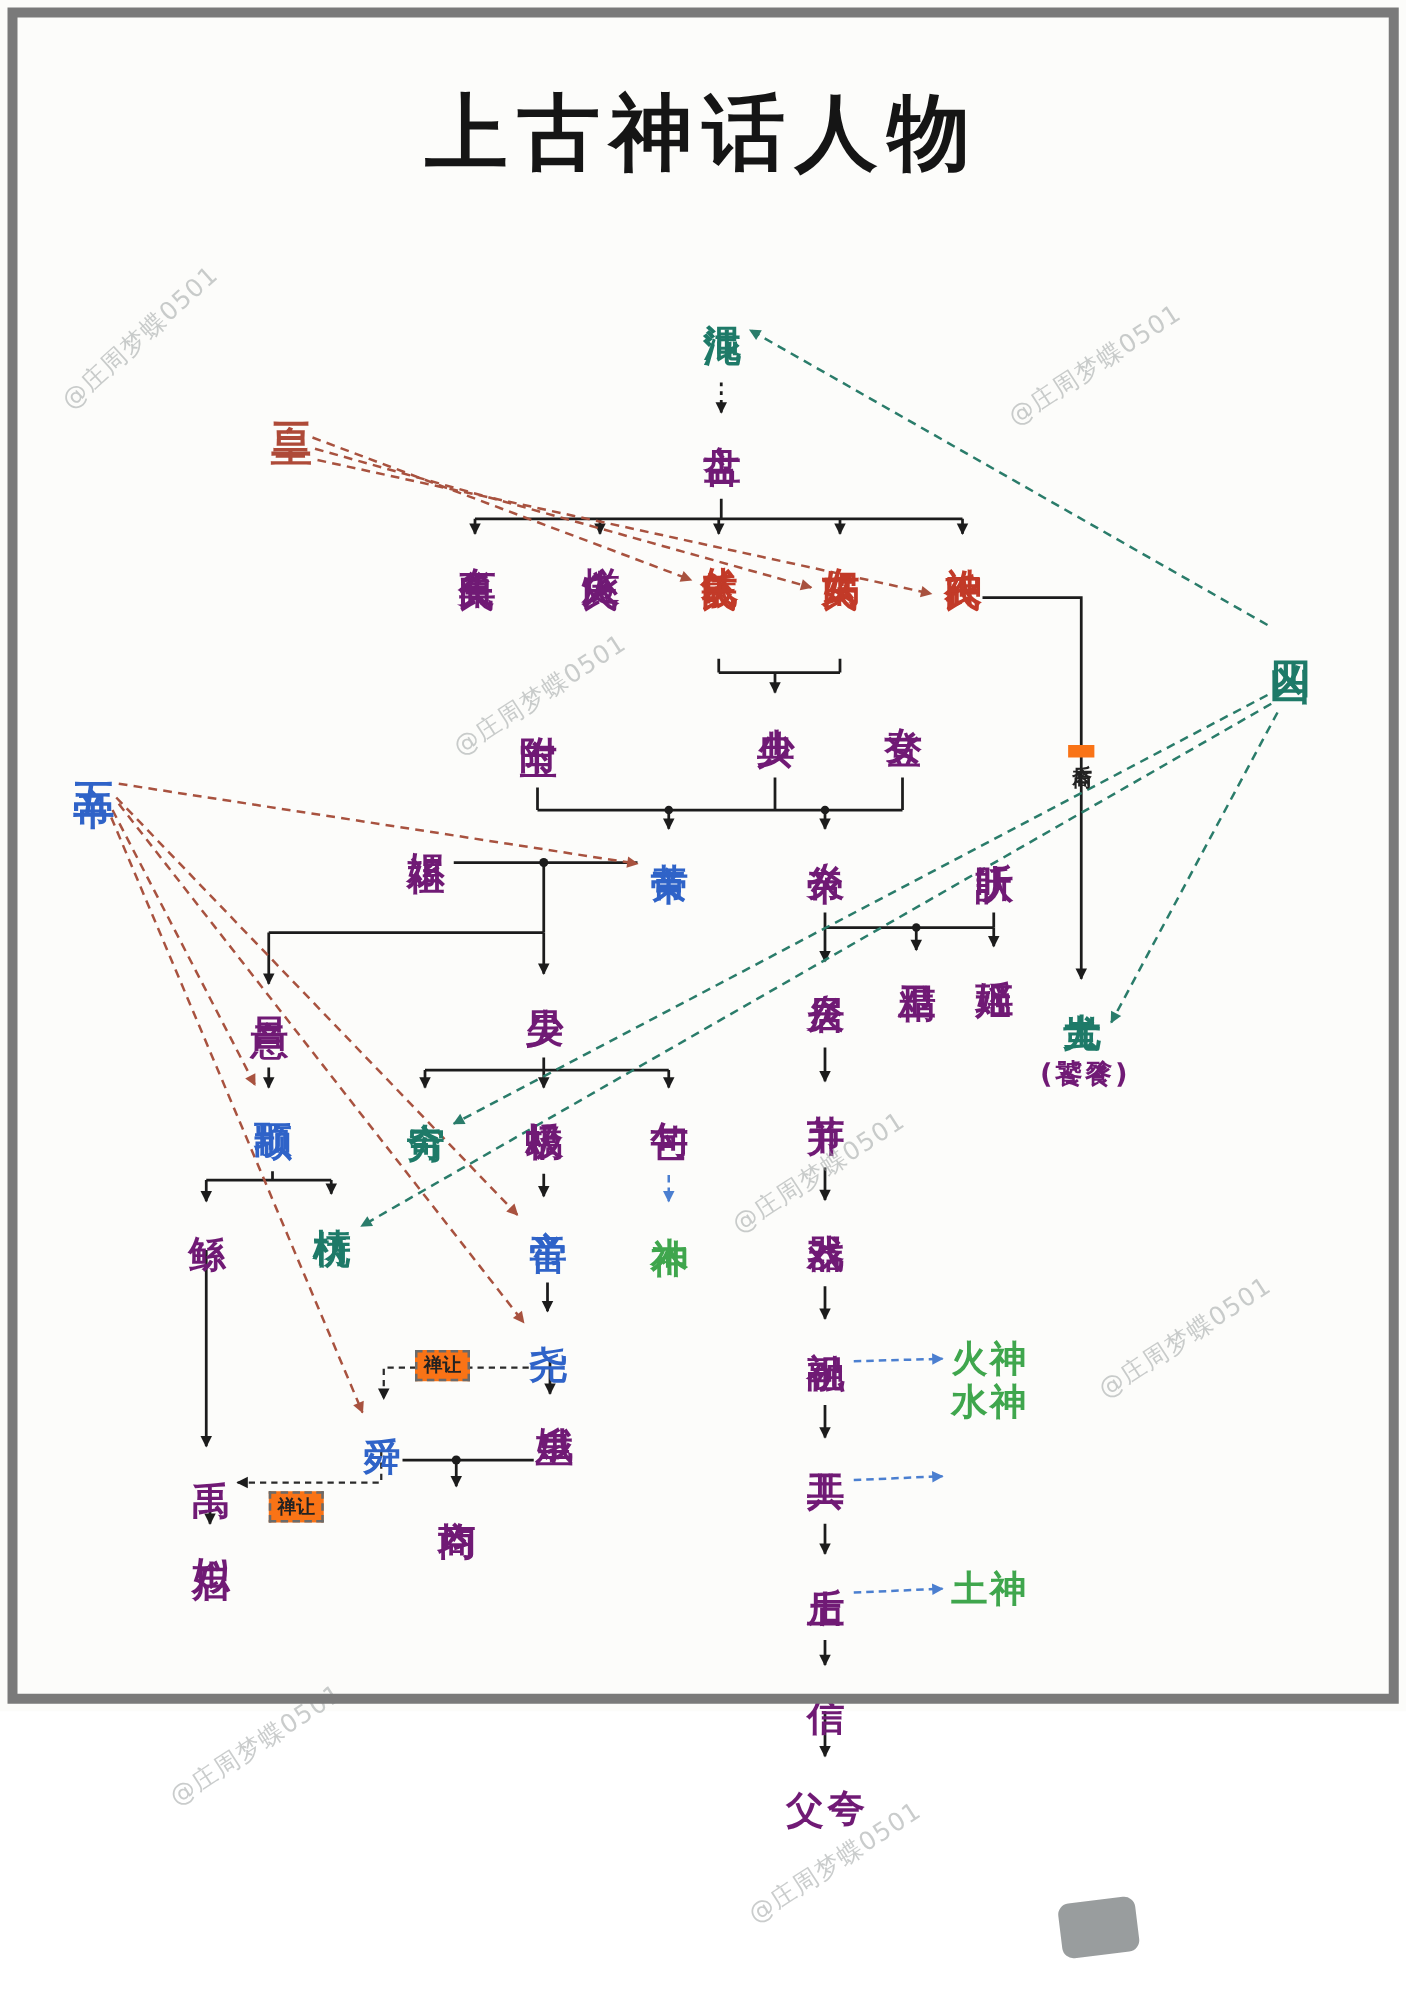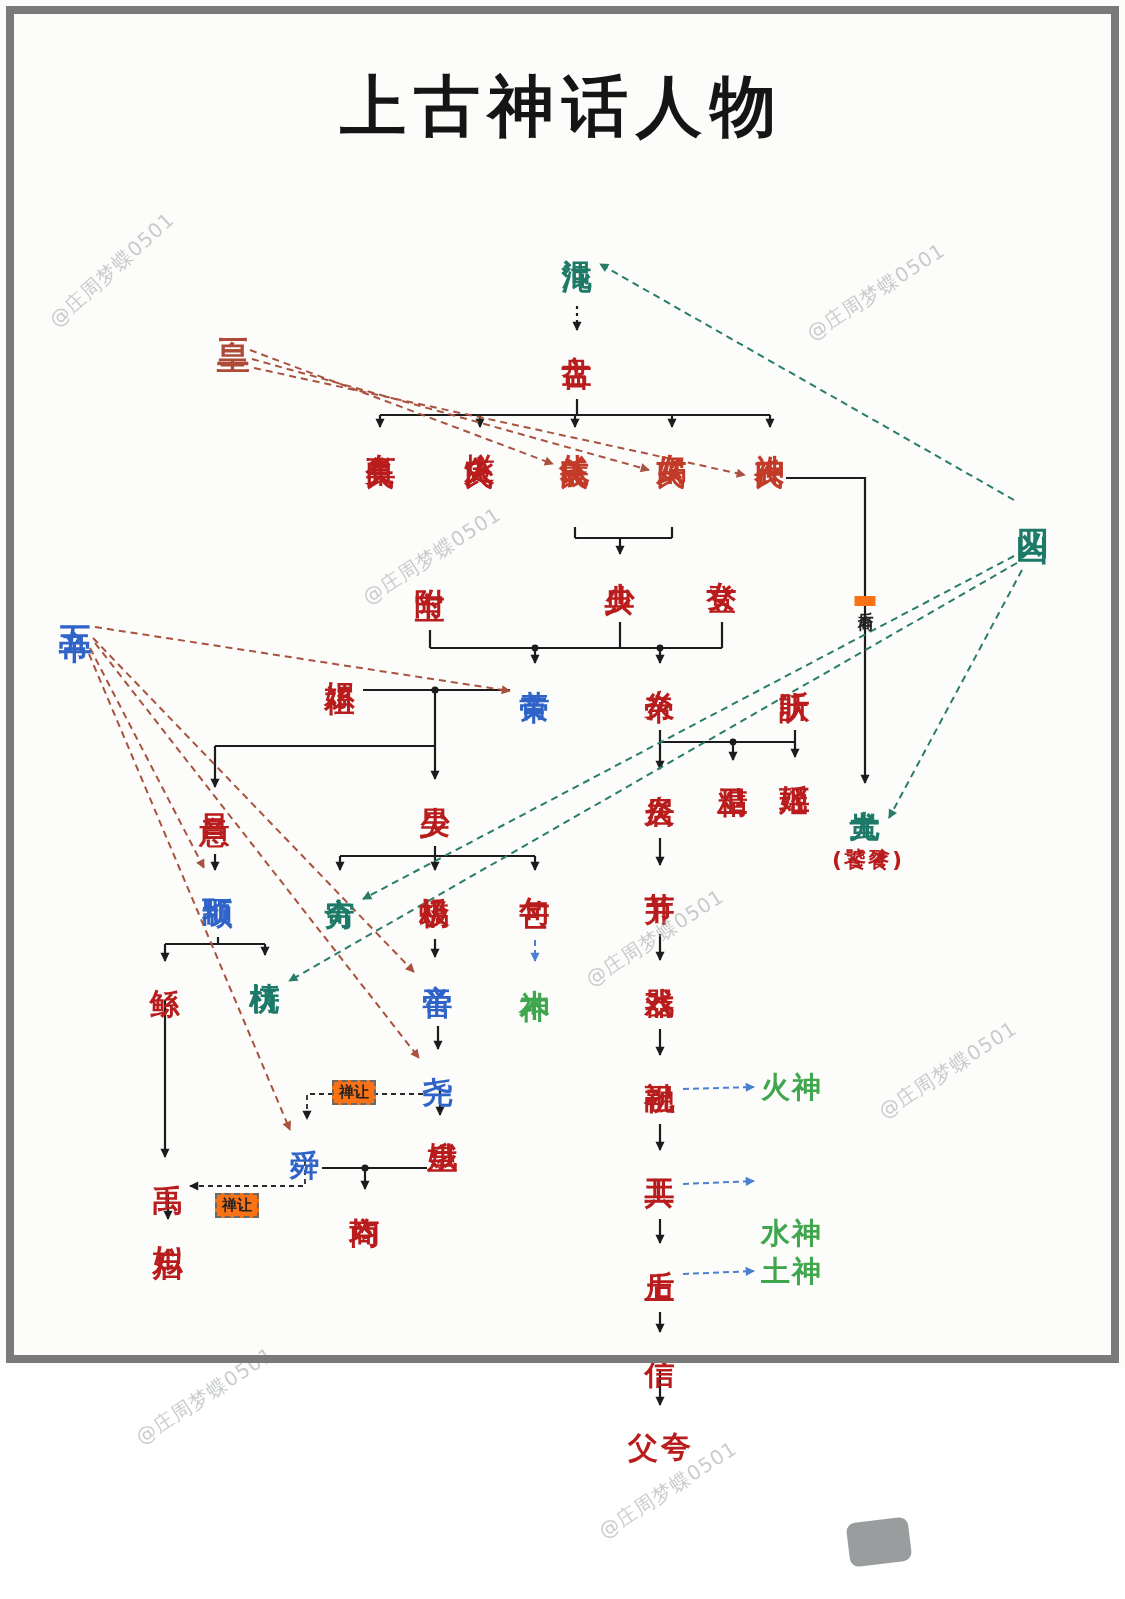--- a/index.html
+++ b/index.html
@@ -7,21 +7,21 @@
        font-family:"DejaVu Sans","Liberation Sans",sans-serif;}
   #page{position:relative;width:1125px;height:1369px;background:#fcfcfa;}
   #frame{position:absolute;inset:6px;border:8px solid #7a7a7a;pointer-events:none;z-index:50;}
   #title{position:absolute;left:562px;top:62px;transform:translateX(-50%);
          font-family:"DejaVu Serif","Liberation Serif",serif;font-weight:700;
          font-size:66px;letter-spacing:8px;color:#151515;white-space:nowrap;z-index:10;}
   svg.lines{position:absolute;left:0;top:0;z-index:5;}
   .node{position:absolute;font-weight:700;line-height:1.1;color:#1a1a1a;z-index:20;}
   .node.v{writing-mode:vertical-rl;text-orientation:upright;transform:translateX(-50%);letter-spacing:2px;}
   .node.h{transform:translateX(-50%);white-space:nowrap;letter-spacing:2px;}
-  .c-black{color:#b91c1c}.c-red{color:#c23a28}.c-brick{color:#ae4a38}
+  .c-black{color:#701a75}.c-red{color:#c23a28}.c-brick{color:#ae4a38}
   .c-blue{color:#2f63c8}.c-teal{color:#1e7a68}.c-green{color:#3fa64d}
   .edge-label{position:absolute;background:#f97316;color:#222;font-weight:700;z-index:25;}
   .edge-label.v{writing-mode:vertical-rl;text-orientation:upright;transform:translateX(-50%);padding:3px 0;letter-spacing:2px;}
   .edge-label.h{transform:translateX(-50%);padding:1px 5px;white-space:nowrap;}
   .edge-label.boxed{border:2px dashed #6a6a6a;}
   .watermark{position:absolute;color:#9fa4a4;opacity:.55;font-size:20px;white-space:nowrap;
              transform-origin:center;z-index:30;font-weight:400;letter-spacing:1px;}
   #smudge{position:absolute;left:848px;top:1520px;width:62px;height:44px;background:#8e9294;
           opacity:.9;border-radius:9px;transform:rotate(-7deg);z-index:35;}
 </style>
@@ -174,21 +174,21 @@
       <div class="node v c-black" style="left: 660px; top: 1246px; font-size: 30px;">后土</div>
       <div class="node v c-black" style="left: 660px; top: 1335px; font-size: 30px;">信</div>
       <div class="node v c-black" style="left: 660px; top: 1408px; font-size: 30px;">夸父</div>
       <div class="node v c-blue" style="left: 438px; top: 1052px; font-size: 30px;">尧</div>
       <div class="node v c-black" style="left: 443px; top: 1118px; font-size: 30px;">娥皇</div>
       <div class="node v c-blue" style="left: 305px; top: 1125px; font-size: 30px;">舜</div>
       <div class="node v c-black" style="left: 365px; top: 1192px; font-size: 30px;">商均</div>
       <div class="node v c-black" style="left: 168px; top: 1160px; font-size: 30px;">禹</div>
       <div class="node v c-black" style="left: 168px; top: 1222px; font-size: 30px;">姒启</div>
       <div class="node h c-green" style="left: 792px; top: 1072px; font-size: 29px;">火神</div>
-      <div class="node h c-green" style="left: 792px; top: 1218px; font-size: 29px;">水神</div>
+      <div class="node h c-green" style="left: 792px; top: 1106px; font-size: 29px;">水神</div>
       <div class="node h c-green" style="left: 792px; top: 1256px; font-size: 29px;">土神</div>
     </div>
   <div id="edge-labels">
       <div class="edge-label v" style="left: 865px; top: 596px; font-size: 16px;">后裔</div>
       <div class="edge-label h boxed" style="left: 354px; top: 1080px; font-size: 15px;">禅让</div>
       <div class="edge-label h boxed" style="left: 237px; top: 1193px; font-size: 15px;">禅让</div>
     </div>
   <div id="watermarks">
       <div class="watermark" style="left: 112px; top: 270px; transform: translate(-50%, -50%) rotate(-42deg);">@庄周梦蝶0501</div>
       <div class="watermark" style="left: 432px; top: 556px; transform: translate(-50%, -50%) rotate(-33deg);">@庄周梦蝶0501</div>

